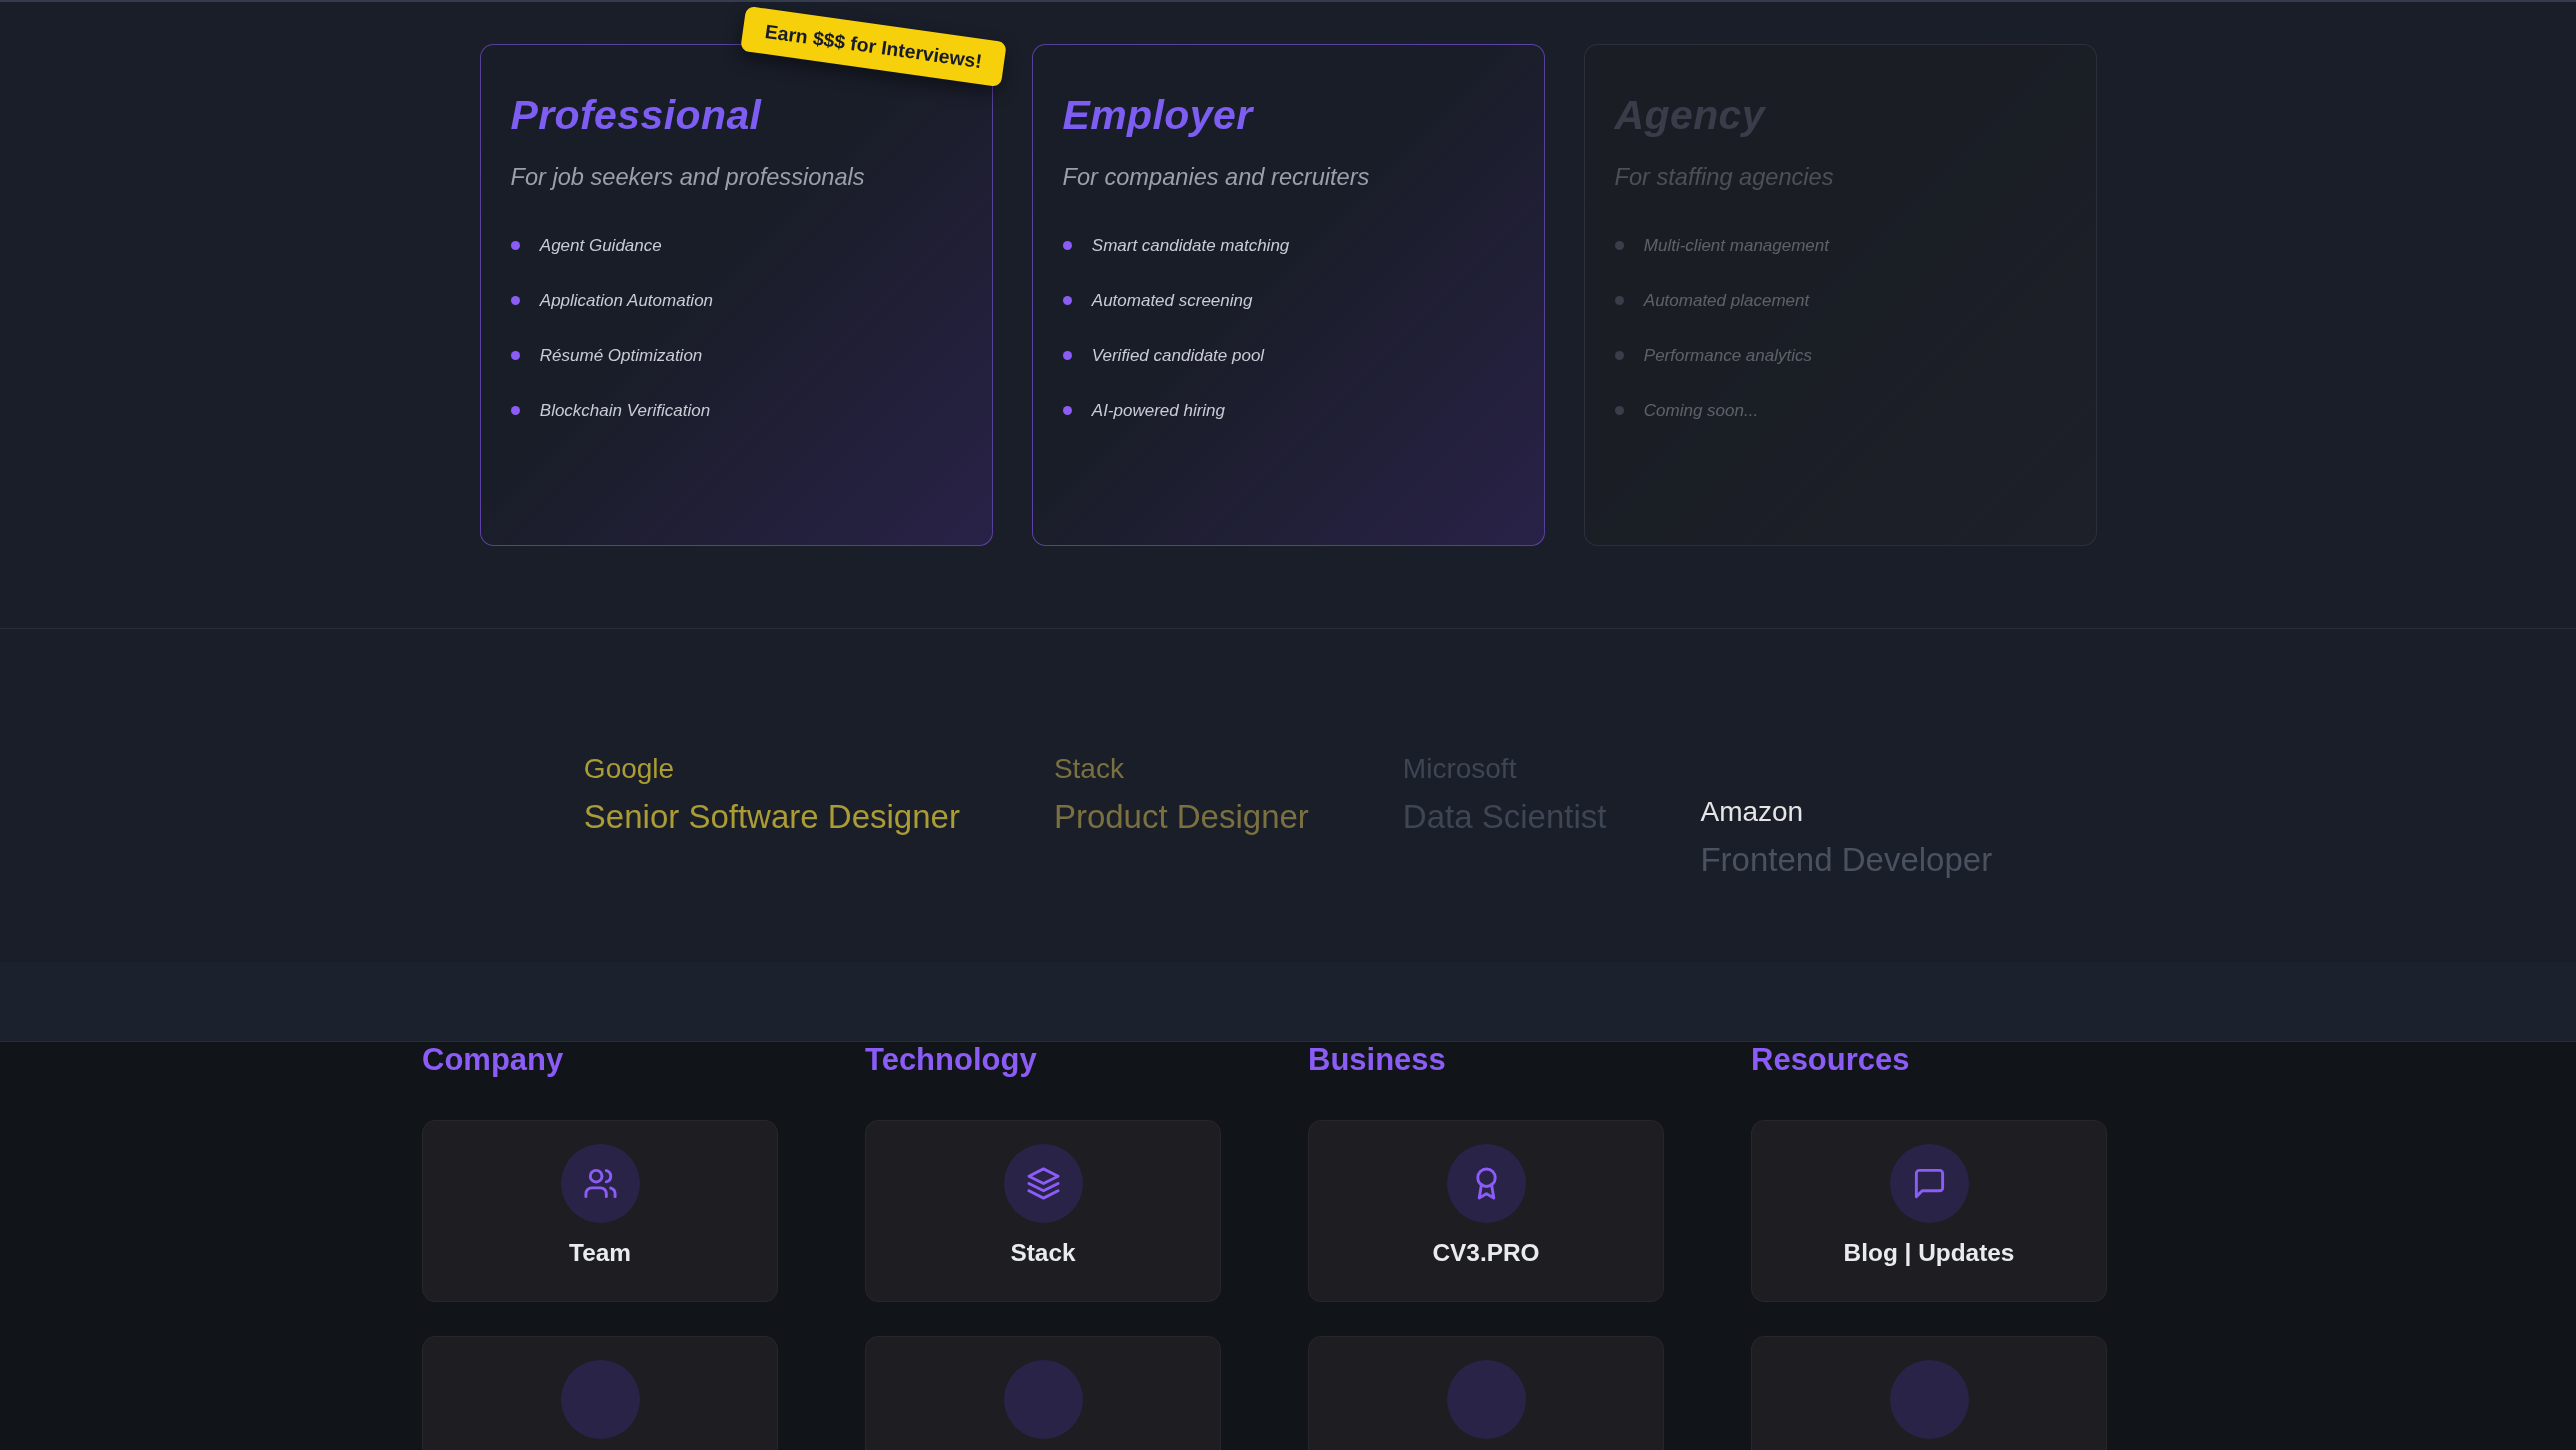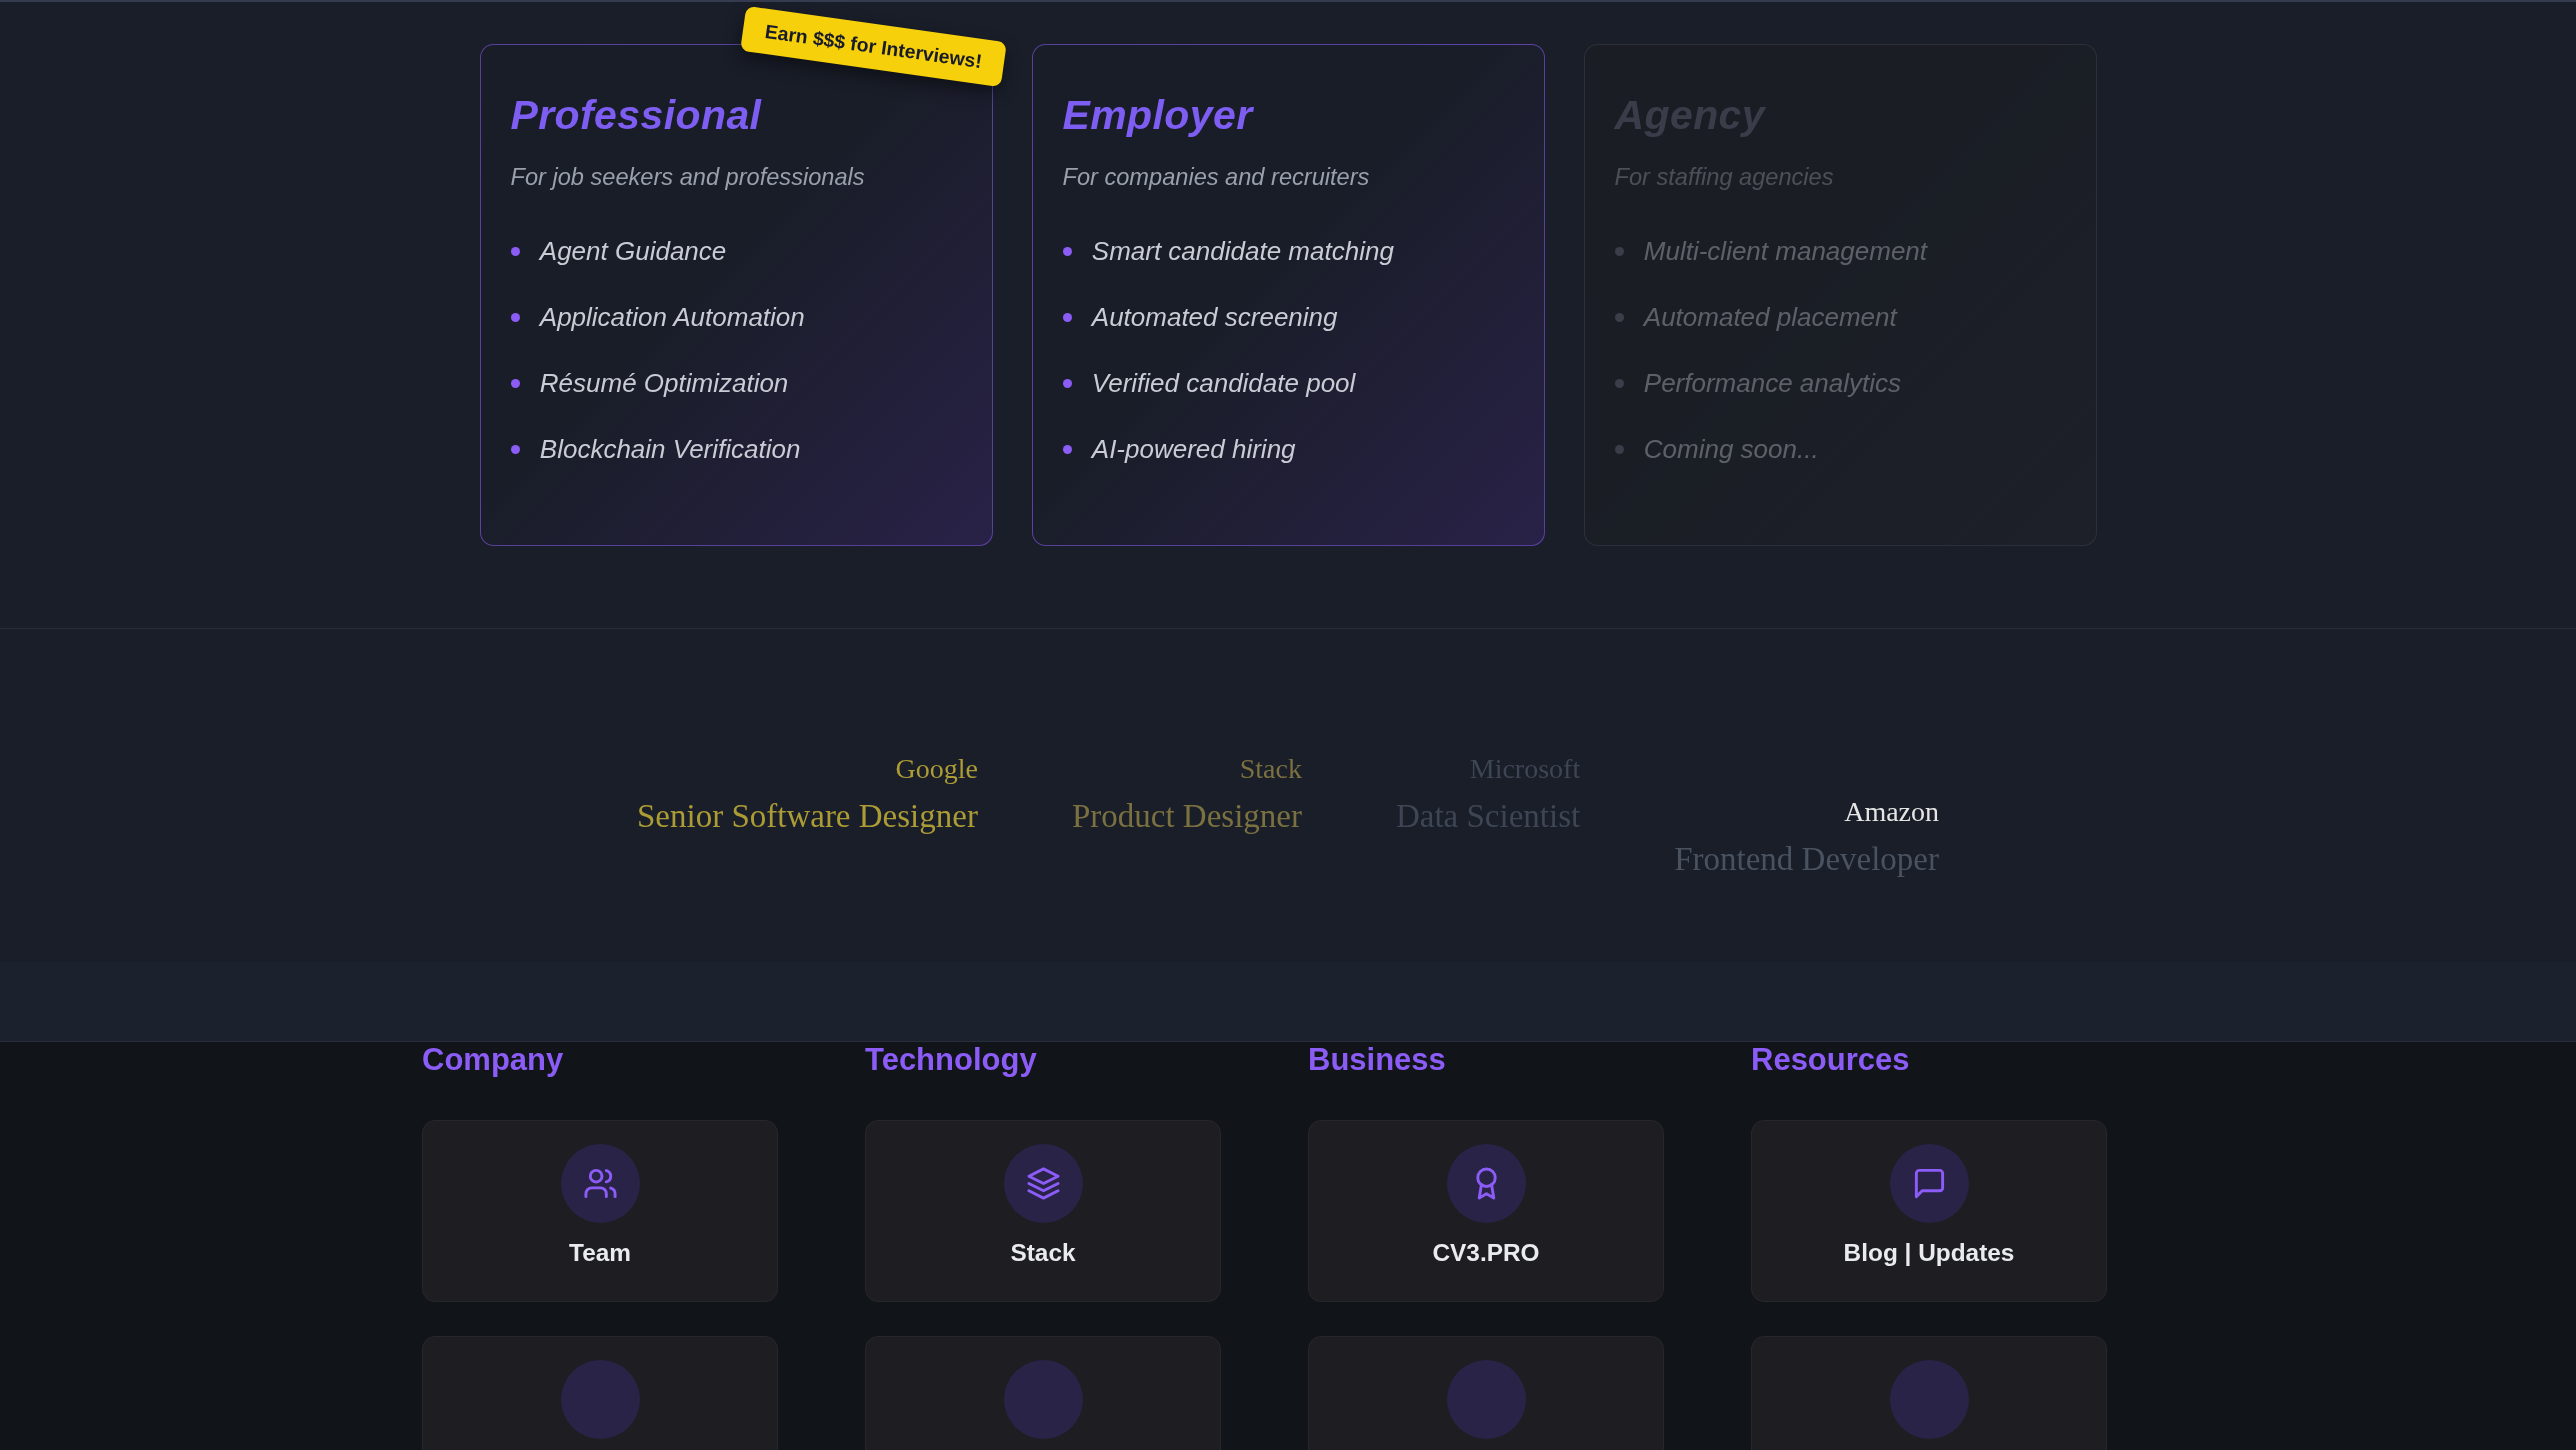--- a/index.html
+++ b/index.html
@@ -49,21 +49,21 @@
   .plan-subtitle {
     font-size: 23.6px;
     color: #99a0ac;
     margin-bottom: 45px;
   }
   .plan-features { list-style: none; }
   .plan-features li {
     display: flex;
     align-items: center;
     gap: 20px;
-    font-size: 26px;
+    font-size: 17px;
     color: #c9ccd4;
     margin-bottom: 35px;
   }
   .bullet {
     width: 9.3px;
     height: 9.3px;
     border-radius: 50%;
     background: #8b5cf6;
     flex: 0 0 auto;
   }
@@ -97,21 +97,21 @@
     letter-spacing: 5.9px;
     color: #878d9b;
   }
   .featured-row {
     margin-top: 30px;
     display: flex;
     justify-content: center;
     align-items: flex-start;
     gap: 94px;
   }
-  .featured-item { text-align: right; font-family: Liberation Serif, serif; }
+  .featured-item { text-align: left; }
   .featured-company { font-size: 28px; }
   .featured-role { font-size: 33px; margin-top: 13.5px; }
 
   
   .spacer-band {
     height: 80px;
     background: #1c212e;
     border-bottom: 0.8px solid #262c3a;
   }
 

